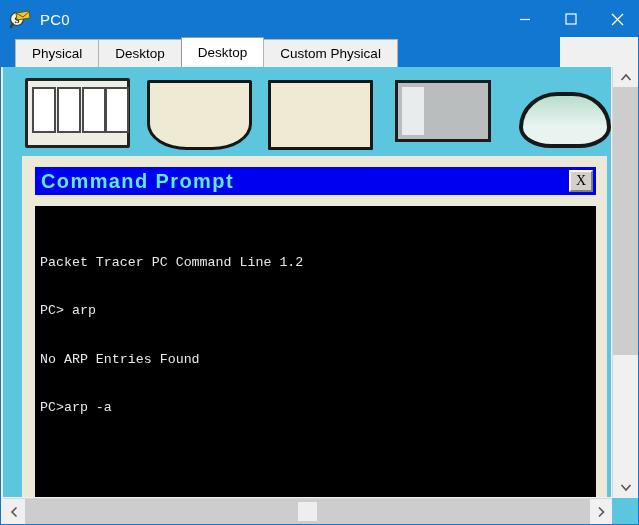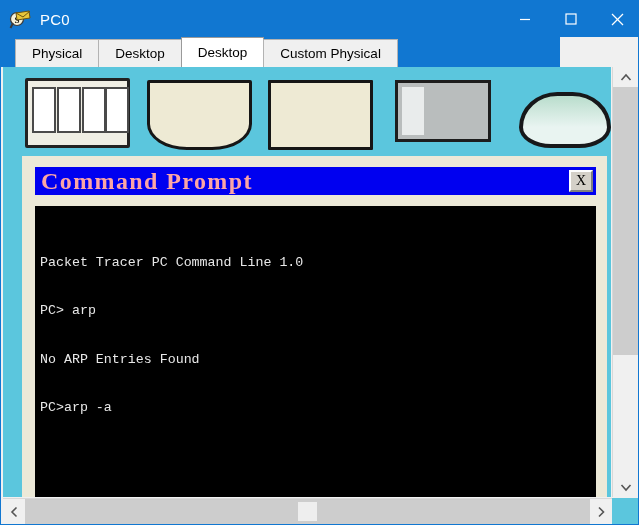--- a/index.html
+++ b/index.html
@@ -187,24 +187,24 @@
   }
   #cmd-titlebar {
     position: relative;
     height: 28px;
     background: #0000f0;
     display: flex;
     align-items: center;
     box-sizing: border-box;
   }
   #cmd-title {
-    color: #fca5a5;
-    font-family: Liberation Serif, serif;
+    color: #5eead4;
+    font-family: Liberation Sans, sans-serif;
     font-weight: bold;
-    font-size: 24px;
+    font-size: 20px;
     letter-spacing: 1.4px;
     margin-left: 6px;
     white-space: nowrap;
   }
   #cmd-close {
     position: absolute;
     right: 3px; top: 3px;
     width: 24px; height: 22px;
     background: #d4d0c8;
     border-top: 2px solid #ffffff;
@@ -402,21 +402,21 @@
         </div>
       </div>
 
       <div id="cmd-window">
         <div id="cmd-titlebar">
           <div id="cmd-title">Command Prompt</div>
           <div id="cmd-close">X</div>
         </div>
         <div id="cmd-screen">
           <div id="cmd-lines">
-            <div class="cmd-line">Packet Tracer PC Command Line 1.0</div>
+            <div class="cmd-line">Packet Tracer PC Command Line 1.2</div>
             <div class="cmd-line">PC&gt; arp</div>
             <div class="cmd-line">No ARP Entries Found</div>
             <div class="cmd-line">PC&gt;arp -a</div>
           </div>
         </div>
       </div>
 
     </div>
 
     <div id="vscroll">

